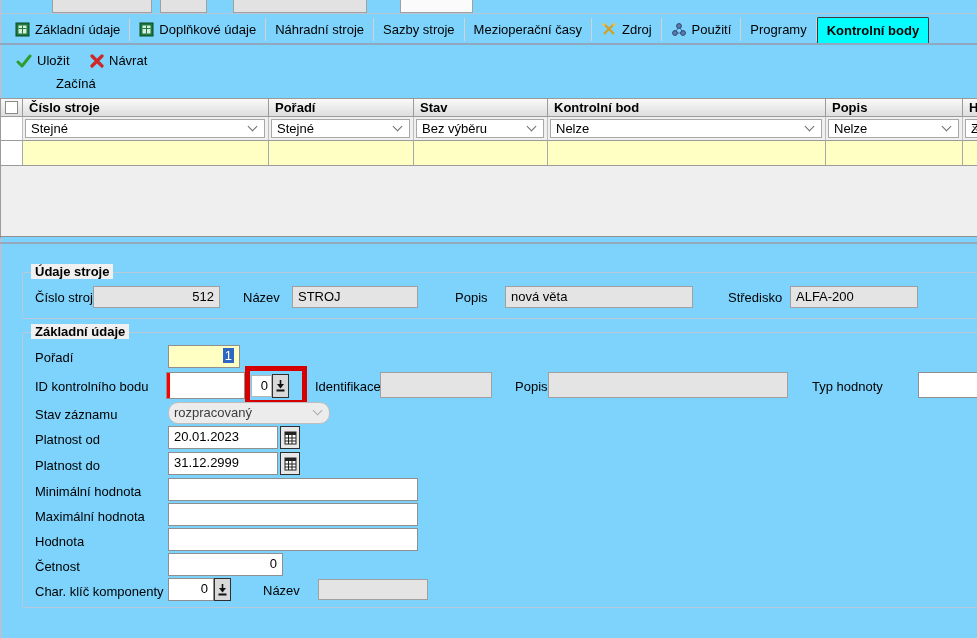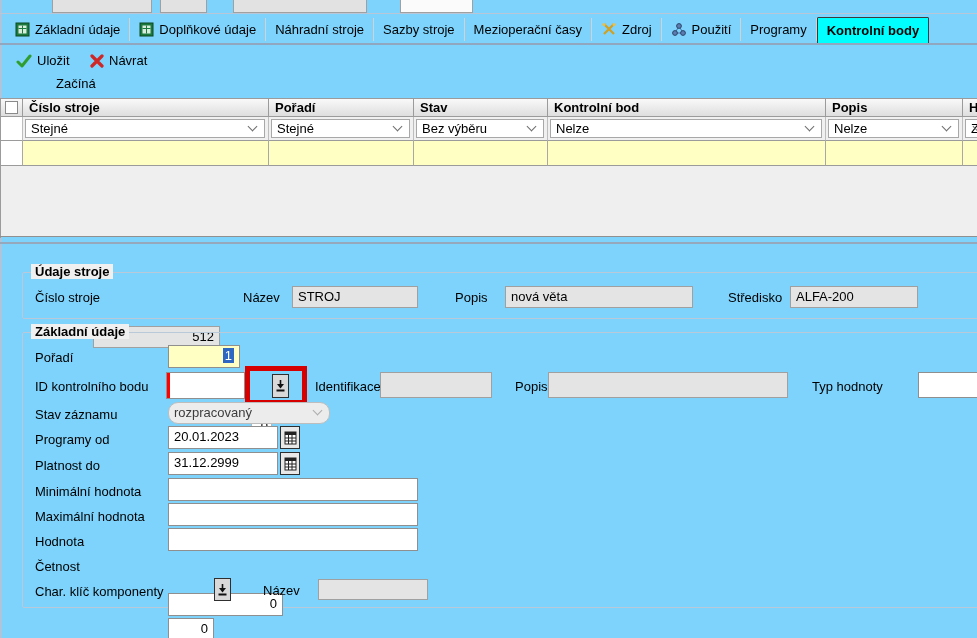--- a/index.html
+++ b/index.html
@@ -4,21 +4,21 @@
 <style>
   html,body{margin:0;padding:0;background:#fff;}
   #app{position:relative;width:977px;height:638px;background:#7dd3fc;overflow:hidden;
        font-family:"Liberation Sans",sans-serif;font-size:13px;color:#000;}
   .abs{position:absolute;box-sizing:border-box;}
   .lbl{position:absolute;white-space:nowrap;}
   
   .fld{position:absolute;box-sizing:border-box;border:1px solid #8f8f8f;background:#fff;
        padding:2px 5px 0 5px;overflow:hidden;white-space:nowrap;}
   .fld.ro{background:#e4e4e4;border-color:#a0a0a0;}
-  .fld.num{text-align:right;margin-top:40px;}
+  .fld.num{text-align:right;}
   .fld.yellow{background:#ffffc4;}
   .reqbar{position:absolute;left:0;top:0;bottom:0;width:3px;background:#ff0000;}
   .sel{background:#2d66c3;color:#fff;padding:0 2px;}
   
   .combo{position:absolute;box-sizing:border-box;background:#fff;border:1px solid #a8a8a8;
          padding:1px 18px 0 5px;overflow:hidden;white-space:nowrap;cursor:default;}
   .combo::after{content:"";position:absolute;right:8px;top:50%;margin-top:-6px;width:6px;height:6px;
          border-right:1.6px solid #6e6e6e;border-bottom:1.6px solid #6e6e6e;transform:rotate(45deg);}
   .combo.dis{background:#ececec;border-color:#bdbdbd;color:#3c3c3c;border-radius:10px;}
   .combo.dis::after{border-color:#adadad;}
@@ -212,21 +212,21 @@
   <span class="lbl" style="left:315px;top:379px;">Identifikace</span>
   <div class="fld ro" style="left:380px;top:372px;width:112px;height:26px;"></div>
   <span class="lbl" style="left:515px;top:379px;">Popis</span>
   <div class="fld ro" style="left:548px;top:372px;width:240px;height:26px;"></div>
   <span class="lbl" style="left:812px;top:379px;">Typ hodnoty</span>
   <div class="fld" style="left:918px;top:372px;width:70px;height:26px;"></div>
 
   <span class="lbl" style="left:35px;top:407px;">Stav záznamu</span>
   <div class="combo dis" style="left:168px;top:402px;width:162px;height:22px;padding-top:2px;">rozpracovaný</div>
 
-  <span class="lbl" style="left:35px;top:432px;">Programy od</span>
+  <span class="lbl" style="left:35px;top:432px;">Platnost od</span>
   <div class="fld" style="left:168px;top:426px;width:110px;height:23px;">20.01.2023</div>
   <button class="iconbtn" style="left:280px;top:426px;width:20px;height:23px;background:#e8e8e8;">
     <svg width="13" height="14" viewBox="0 0 13 14">
         <rect x="1" y="1" width="11" height="12" fill="#fff" stroke="#222"></rect>
         <rect x="1" y="1" width="11" height="3" fill="#222"></rect>
         <line x1="4.5" y1="4" x2="4.5" y2="13" stroke="#222"></line>
         <line x1="8" y1="4" x2="8" y2="13" stroke="#222"></line>
         <line x1="1" y1="7" x2="12" y2="7" stroke="#222"></line>
         <line x1="1" y1="10" x2="12" y2="10" stroke="#222"></line>
       </svg>

